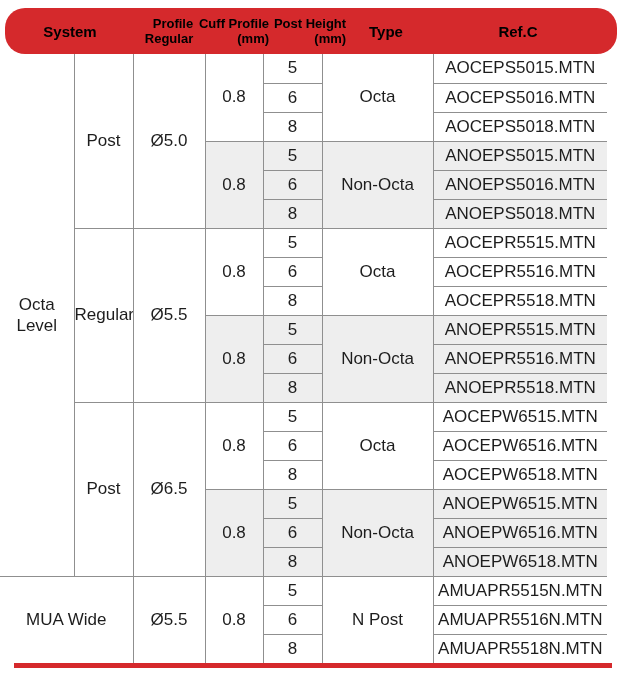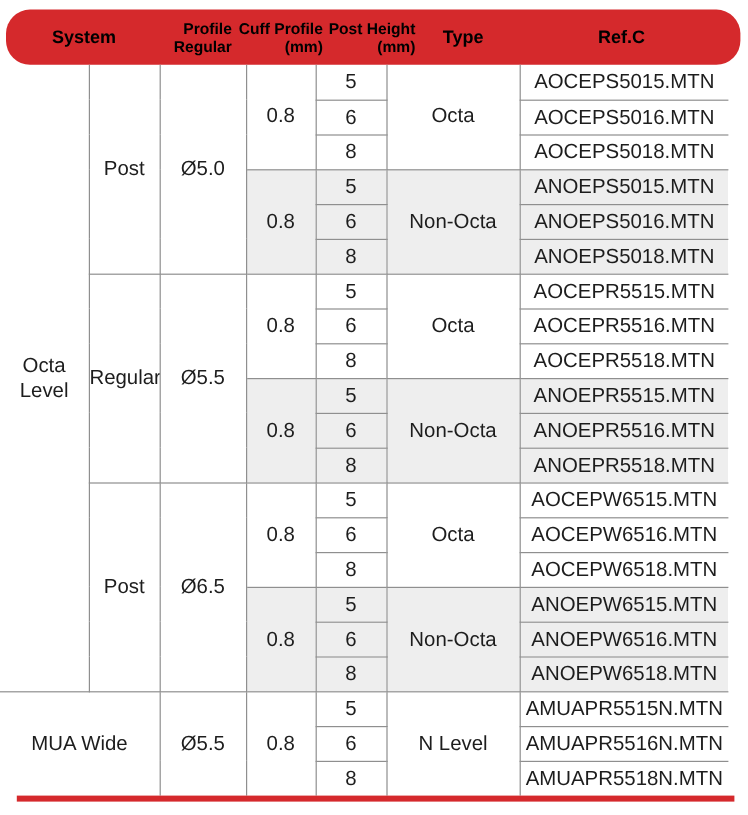--- a/index.html
+++ b/index.html
@@ -192,21 +192,21 @@
       <tr class="shaded">
         <td>8</td>
         <td class="c-ref">ANOEPW6518.MTN</td>
       </tr>
 
       <tr>
         <td class="c-system" colspan="2" rowspan="3">MUA Wide</td>
         <td rowspan="3">Ø5.5</td>
         <td rowspan="3">0.8</td>
         <td>5</td>
-        <td rowspan="3">N Level</td>
+        <td rowspan="3">N Post</td>
         <td class="c-ref">AMUAPR5515N.MTN</td>
       </tr>
       <tr>
         <td>6</td>
         <td class="c-ref">AMUAPR5516N.MTN</td>
       </tr>
       <tr>
         <td>8</td>
         <td class="c-ref">AMUAPR5518N.MTN</td>
       </tr>

